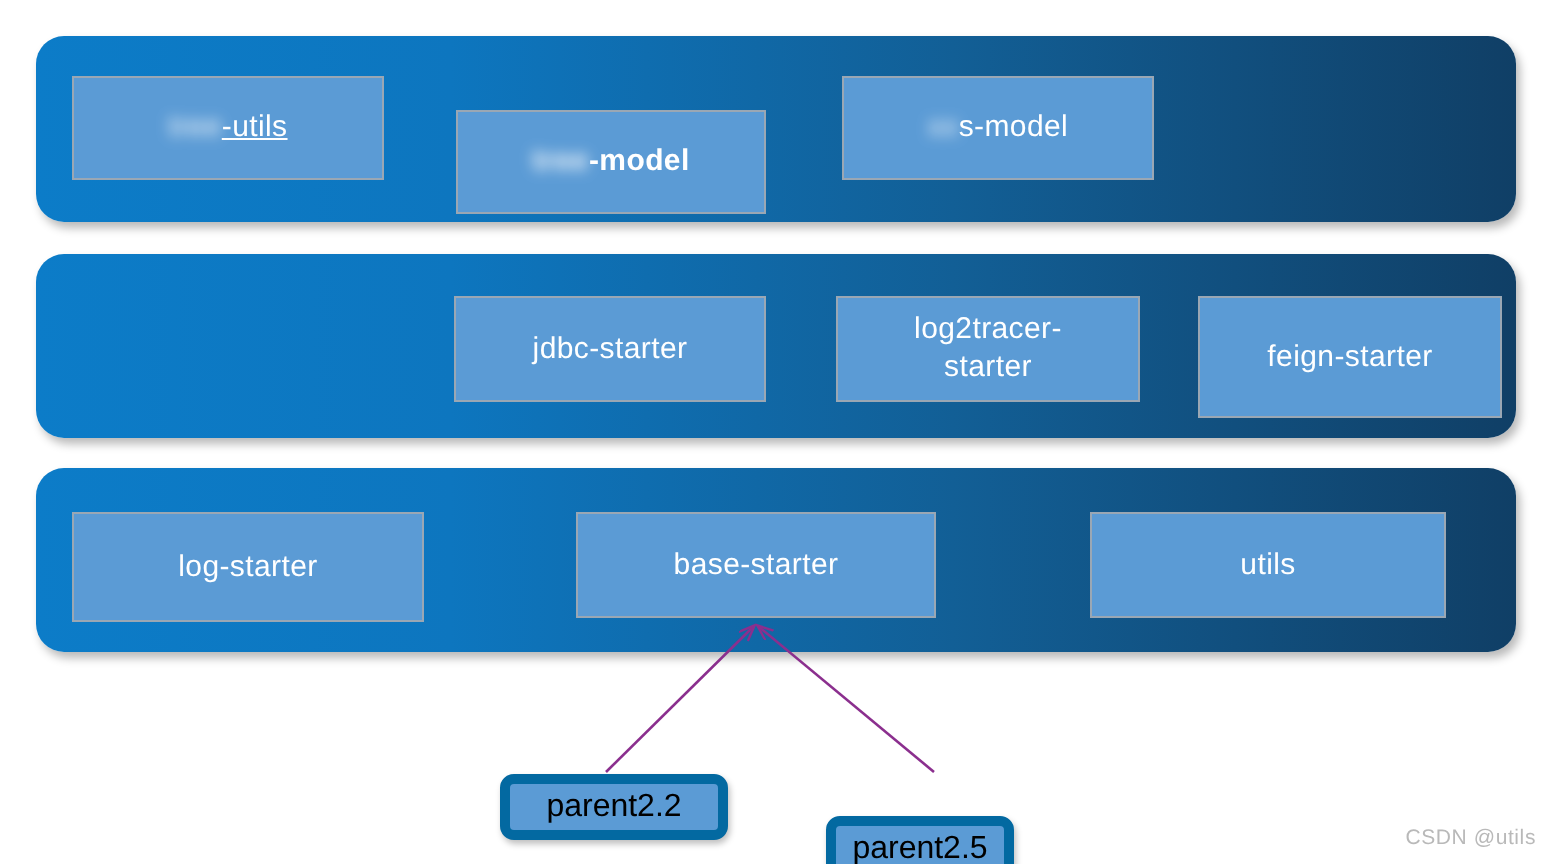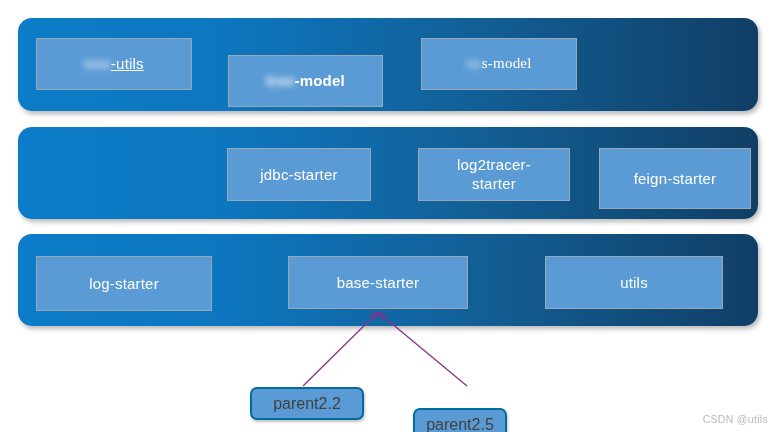--- a/index.html
+++ b/index.html
@@ -50,27 +50,27 @@
   .redacted {
     display: inline-block;
     filter: blur(3.4px);
     opacity: 0.92;
   }
 
   
   .parent-box {
     position: absolute;
     background: #5b9bd5;
-    border: 2px solid #0369a1;
+    border: 5px solid #0369a1;
     border-radius: 7px;
     box-sizing: border-box;
     display: flex;
     align-items: center;
     justify-content: center;
-    color: #404040;
+    color: #000000;
     font-size: 16px;
     box-shadow: 1px 2px 3px rgba(0,0,0,0.25);
   }
 
   
   #connectors {
     position: absolute;
     left: 0;
     top: 0;
     width: 776px;
@@ -100,30 +100,30 @@
       <span class="redacted">tree</span><span>-utils</span>
     </span>
   </div>
 
   <div class="module" style="left:228px; top:55px; width:155px; height:52px;font-weight:bold;">
     <span>
       <span class="redacted">tree</span><span>-model</span>
     </span>
   </div>
 
-  <div class="module" style="left:421px; top:38px; width:156px; height:52px;font-family:Liberation Serif, serif;">
+  <div class="module" style="left:421px; top:38px; width:156px; height:52px;">
     <span>
       <span class="redacted">xx</span><span>s-model</span>
     </span>
   </div>
 
   <div class="band" style="left:18px; top:127px; width:740px; height:92px;"></div>
 
 
-  <div class="module" style="left:227px; top:148px; width:144px; height:53px;">jdbc-starter</div>
+  <div class="module" style="left:227px; top:148px; width:156px; height:53px;">jdbc-starter</div>
 
   <div class="module two-line" style="left:418px; top:148px; width:152px; height:53px; flex-direction:column;">
     <span>log2tracer-</span>
     <span>starter</span>
   </div>
 
   <div class="module" style="left:599px; top:148px; width:152px; height:61px;">feign-starter</div>
 
   <div class="band" style="left:18px; top:234px; width:740px; height:92px;"></div>
 

